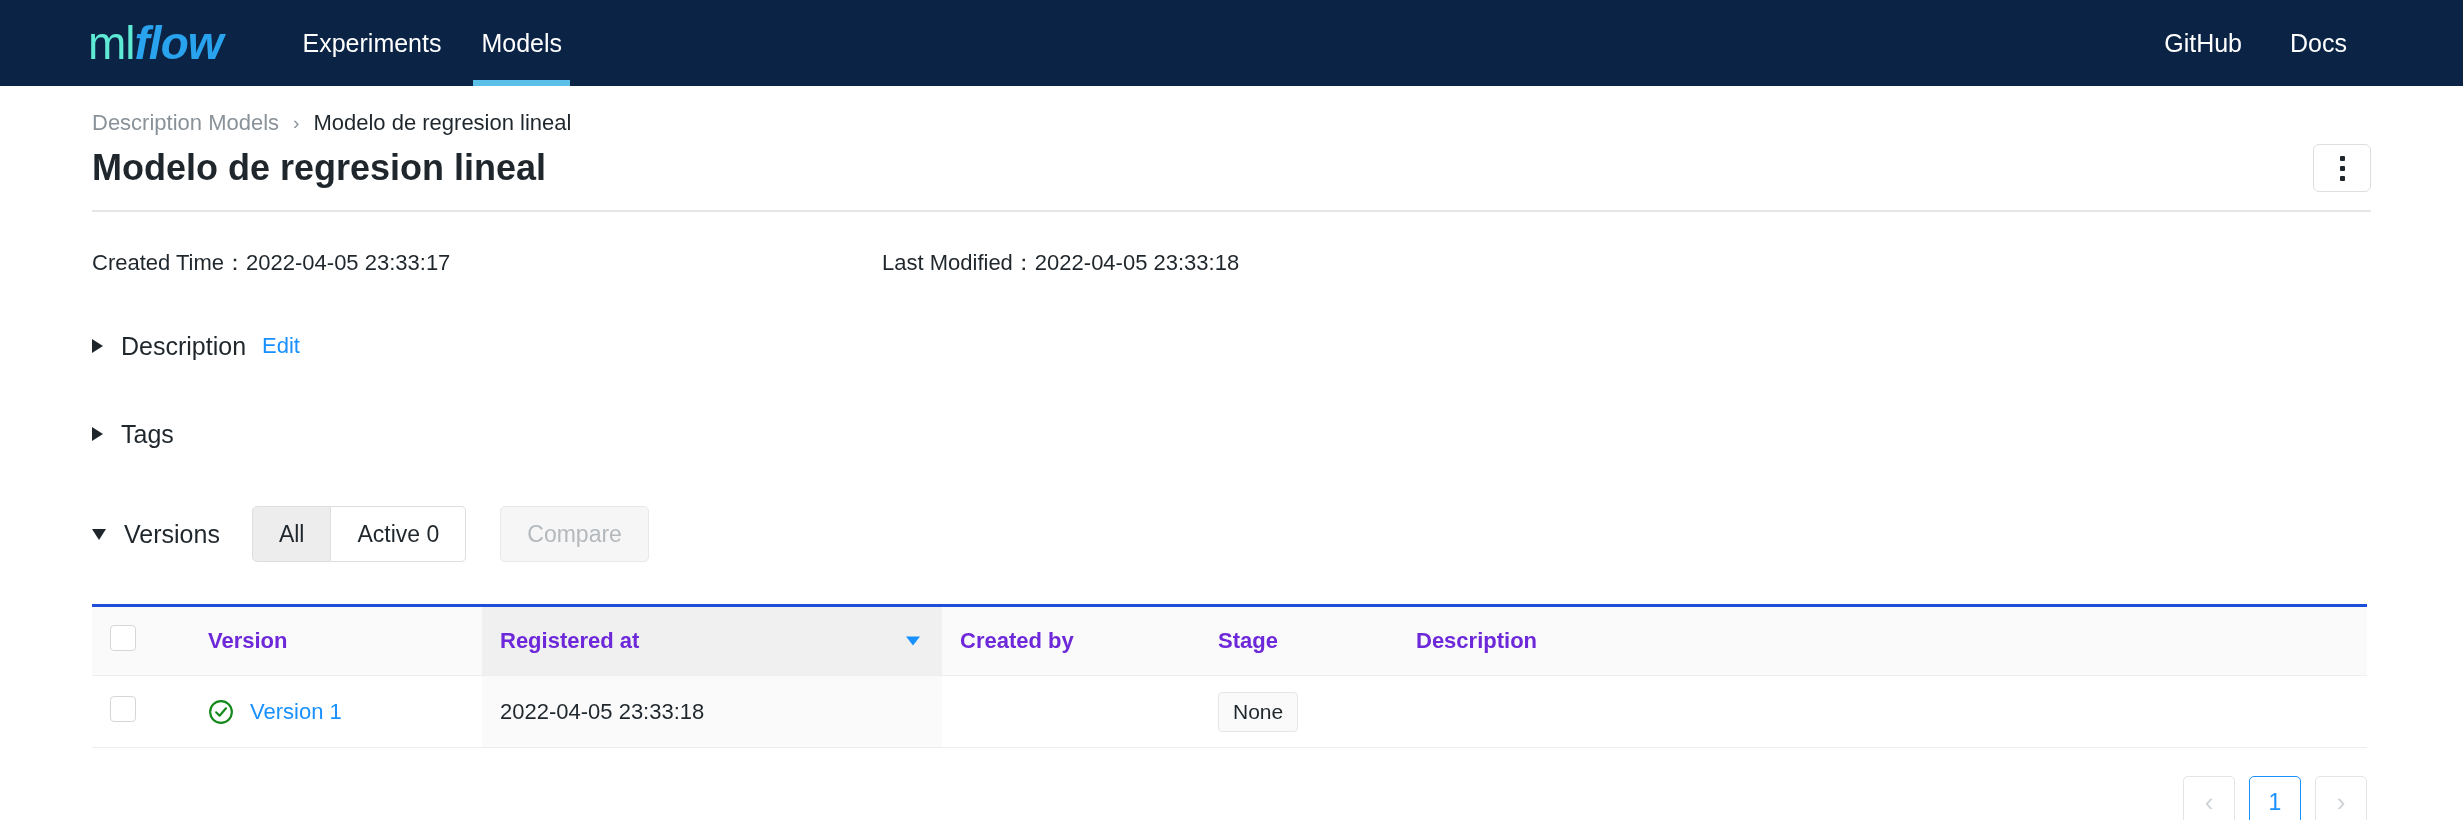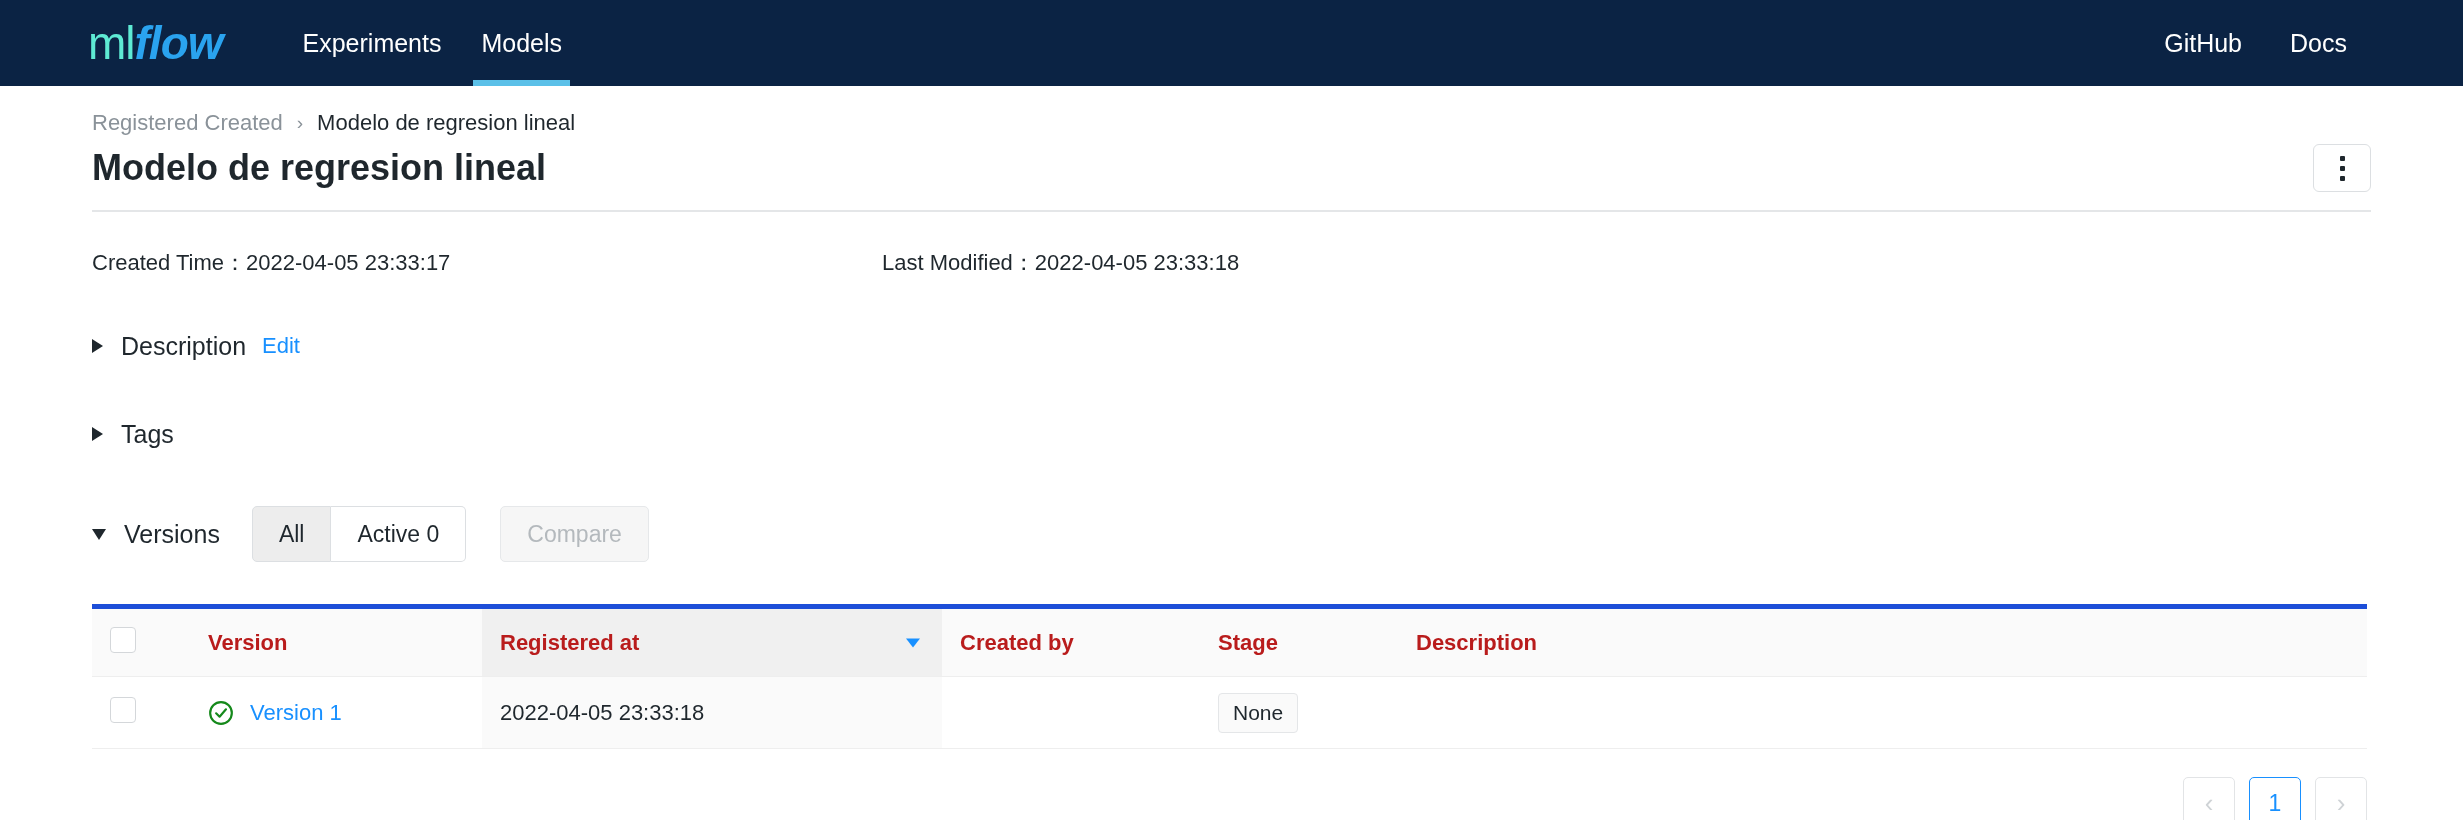--- a/index.html
+++ b/index.html
@@ -193,25 +193,25 @@
   .table-wrap { margin-top: 42px; }
   table.versions {
     border-collapse: collapse;
     width: 2275px;
     table-layout: fixed;
   }
   table.versions th {
     background: #fafafa;
     font-size: 22px;
     font-weight: 700;
-    color: #b91c1c;
+    color: #6d28d9;
     text-align: left;
     height: 70px;
     padding: 0 18px;
-    border-top: 5px solid #1d4ed8;
+    border-top: 3px solid #1d4ed8;
     border-bottom: 1px solid #eeeeee;
     vertical-align: middle;
   }
   table.versions th.sorted { background: #f0f0f0; position: relative; }
   .sort-caret {
     position: absolute;
     right: 22px;
     top: 50%;
     transform: translateY(-50%);
     width: 0; height: 0;
@@ -299,21 +299,21 @@
   </div>
   <div class="nav-right">
     <div class="nav-item">GitHub</div>
     <div class="nav-item">Docs</div>
   </div>
 </div>
 
 <div class="page">
 
   <div class="breadcrumb">
-    <span class="crumb-link">Registered Created</span>
+    <span class="crumb-link">Description Models</span>
     <span class="crumb-sep">›</span>
     <span class="crumb-current">Modelo de regresion lineal</span>
   </div>
 
   <div class="title-row">
     <h1 class="page-title">Modelo de regresion lineal</h1>
     <div class="kebab-btn">
       <i></i>
       <i></i>
       <i></i>

